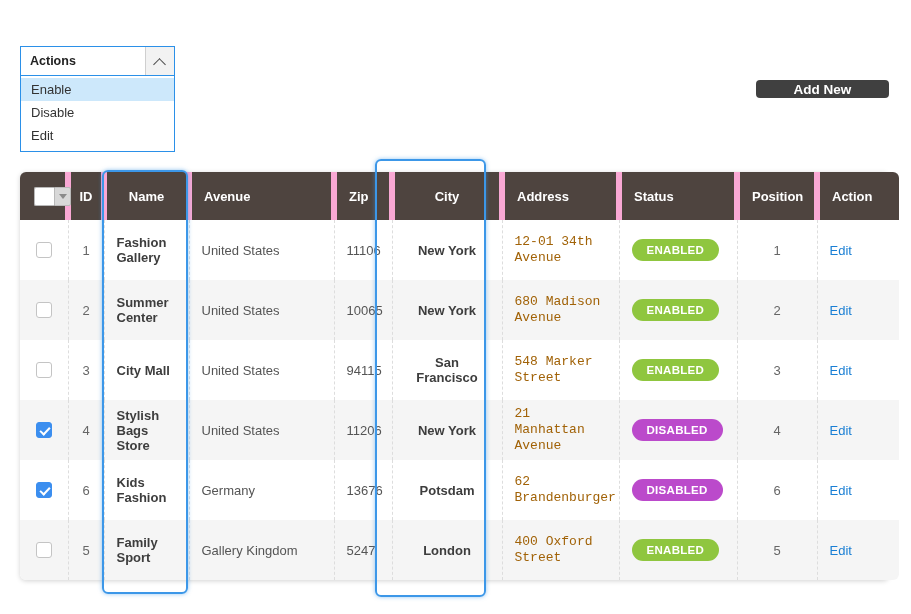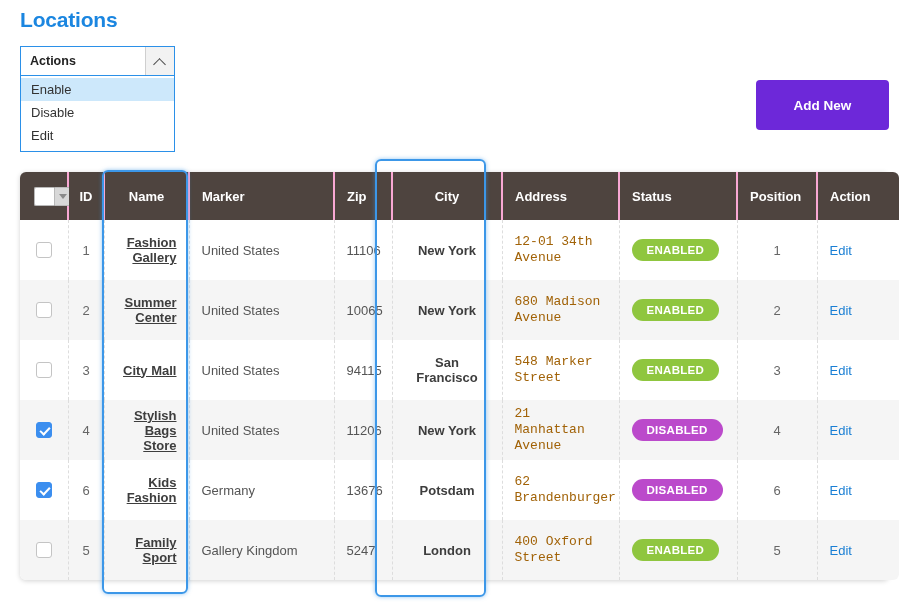--- a/index.html
+++ b/index.html
@@ -46,22 +46,22 @@
   }
   .actions-menu .opt {
     font-size: 13px; color: #333; padding: 3px 10px; line-height: 17px;
     cursor: default;
   }
   .actions-menu .opt.sel { background: #cde8fb; }
 
   
   .add-new {
     position: absolute; right: 22px; top: 80px;
-    width: 133px; height: 50px; border-radius: 4px;
-    background: #6d28d9; color: #fff;
+    width: 133px; height: 18px; border-radius: 4px;
+    background: #404040; color: #fff;
     font-size: 13.5px; font-weight: bold;
     display: flex; align-items: center; justify-content: center;
     border: none; cursor: pointer;
     font-family: "Liberation Sans", sans-serif;
   }
 
   
   .table-wrap {
     position: absolute; left: 20px; top: 172px;
     width: 869px;
@@ -70,41 +70,41 @@
     box-shadow: 0 1px 5px rgba(0,0,0,0.18);
     overflow: visible;
   }
   table.grid { width: 869px; border-collapse: collapse; table-layout: fixed; }
 
   thead th {
     background: #4e443f; color: #ffffff;
     font-size: 13px; font-weight: bold;
     height: 48px; padding: 0 12px;
     text-align: left; vertical-align: middle;
-    border-right: 2px solid #f9a8d4;
+    border-right: 6px solid #f9a8d4;
     position: relative;
   }
   thead th:last-child { border-right: none; }
   thead th.c-check { border-radius: 6px 0 0 0; padding: 0 0 0 14px; }
   thead th.c-action { border-radius: 0 6px 0 0; }
   thead th.center { text-align: center; padding: 0 6px; }
 
   tbody td {
     font-size: 13px; color: #555; height: 60px;
     padding: 6px 12px; vertical-align: middle;
     border-right: 1px dashed #dddddd;
     background: #ffffff;
   }
   tbody td:last-child { border-right: none; }
   tbody tr.alt td { background: #f5f5f5; }
   tbody tr:last-child td:first-child { border-radius: 0 0 0 6px; }
   tbody tr:last-child td:last-child { border-radius: 0 0 6px 0; }
 
   td.center { text-align: center; }
-  td.name-cell { text-align: right; font-weight: bold; color: #3d3d3d; text-decoration: underline; }
+  td.name-cell { text-align: left; font-weight: bold; color: #3d3d3d; }
   td.city-cell { text-align: center; font-weight: bold; color: #3d3d3d; }
   td.id-cell { text-align: center; color: #666; }
   td.pos-cell { text-align: center; color: #666; }
 
   .edit-link { color: #1a7fd4; font-size: 13px; text-decoration: none; cursor: pointer; }
 
   
   .w-check { width: 48px; }
   .w-id    { width: 36px; }
   .w-name  { width: 85px; }
@@ -159,21 +159,20 @@
     box-shadow: 0 0 4px rgba(60,151,232,0.55);
   }
   #hl-name { left: 102px; top: 170px; width: 86px; height: 424px; }
   #hl-city { left: 375px; top: 159px; width: 111px; height: 438px; }
 </style>
 </head>
 <body>
 
 <div id="page">
 
-  <div class="page-title">Locations</div>
 
   <div class="actions-wrap">
     <div class="actions-control">
       <div class="actions-label">Actions</div>
       <div class="actions-caret">
           <span class="caret-up"></span>
         </div>
     </div>
     <div class="actions-menu">
       <div class="opt sel">Enable</div>
@@ -203,21 +202,21 @@
           <th class="c-check">
             <span class="head-cb-group">
               <span class="head-cb"></span>
               <span class="head-cb-caret">
                   <span class="mini-caret"></span>
                 </span>
             </span>
           </th>
           <th class="center">ID</th>
           <th class="center">Name</th>
-          <th>Marker</th>
+          <th>Avenue</th>
           <th>Zip</th>
           <th class="center">City</th>
           <th>Address</th>
           <th>Status</th>
           <th>Position</th>
           <th class="c-action">Action</th>
         </tr>
       </thead>
       <tbody id="tbody">
           <tr>

